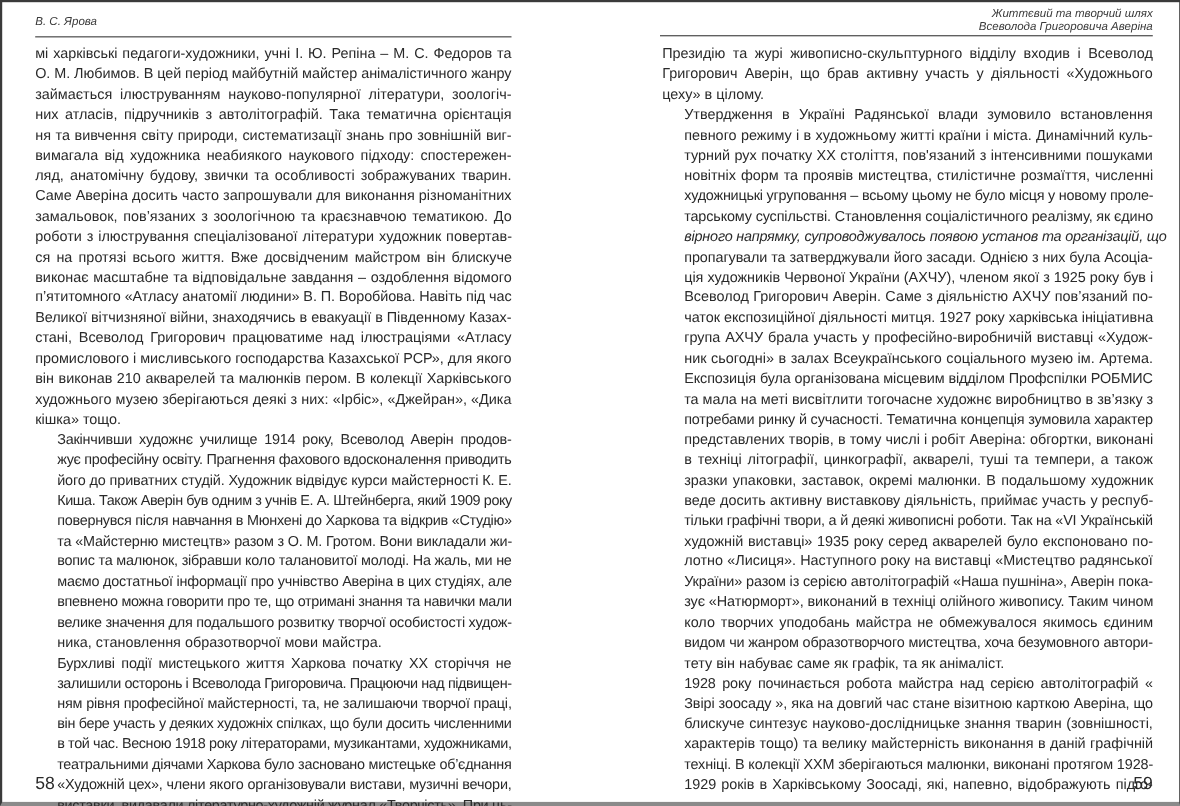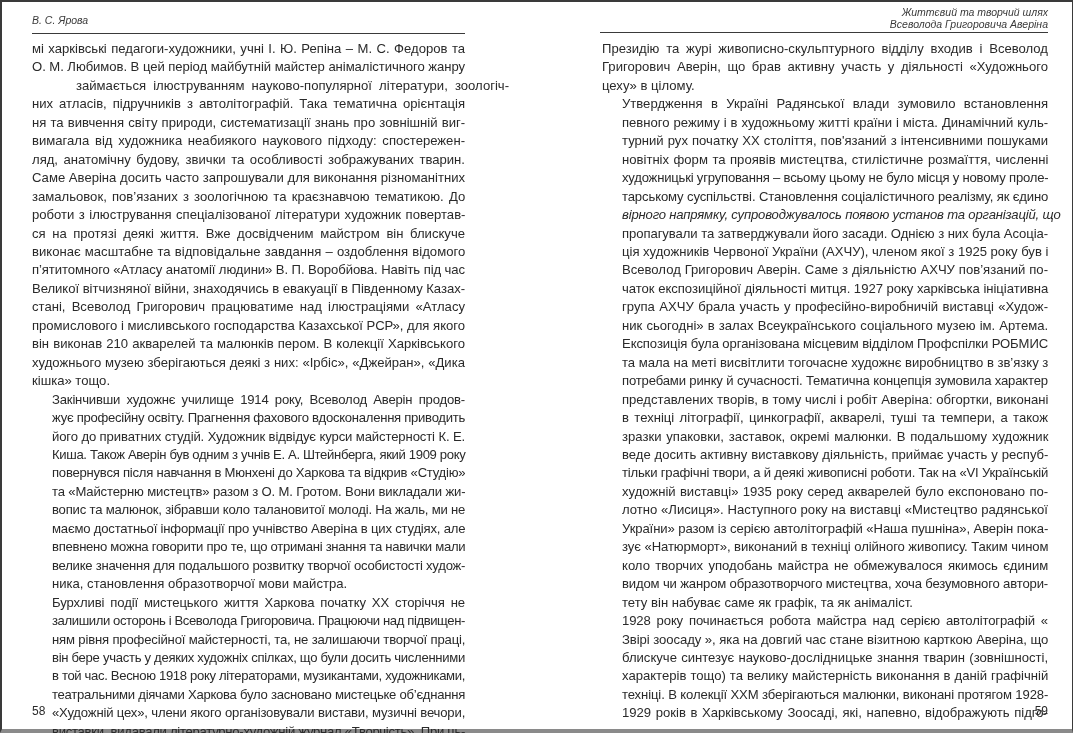--- a/index.html
+++ b/index.html
@@ -43,46 +43,46 @@
     text-align: justify;
     hyphens: none;
   }
   .left .body-text { left: 30px; top: 38px; width: 433px; }
   .right .body-text { left: 64px; top: 38px; width: 446px; }
   .body-text p { margin: 0; }
   .body-text p.indent { text-indent: 20px; }
   .line { display: block; text-align: justify; text-align-last: justify; white-space: nowrap; overflow: visible; }
   .line.last { text-align-last: left; }
   .folio {
-    position: absolute; font-size: 12px; color: #2a2a2a; top: 702px;
+    position: absolute; font-size: 16px; color: #2a2a2a; top: 702px;
   }
   .left .folio { left: 30px; }
   .right .folio { left: 484px; width: 26px; text-align: right; }
 </style>
 </head>
 <body>
 
 <div class="spread">
 
   <div class="page left">
     <div class="running-head">В. С. Ярова</div>
     <div class="head-rule"></div>
     <div class="body-text" id="left-body">
         <p>
           <span class="line" style="display: block; white-space: nowrap; word-spacing: 0.818182px;">мі харківські педагоги-художники, учні І. Ю. Репіна – М. С. Федоров та</span>
           <span class="line" style="display: block; white-space: nowrap; letter-spacing: -0.0597015px;">О. М. Любимов. В цей період майбутній майстер анімалістичного жанру</span>
-          <span class="line" style="display: block; white-space: nowrap; word-spacing: 3.5px; margin-left: 44px;">займається ілюструванням науково-популярної літератури, зоологіч-</span>
+          <span class="line" style="display: block; white-space: nowrap; word-spacing: 3.5px;">займається ілюструванням науково-популярної літератури, зоологіч-</span>
           <span class="line" style="display: block; white-space: nowrap; word-spacing: 0.285714px;">них атласів, підручників з автолітографій. Така тематична орієнтація</span>
           <span class="line" style="display: block; white-space: nowrap; word-spacing: 0.555556px;">ня та вивчення світу природи, систематизації знань про зовнішній виг-</span>
           <span class="line" style="display: block; white-space: nowrap; word-spacing: 2px;">вимагала від художника неабиякого наукового підходу: спостережен-</span>
           <span class="line" style="display: block; white-space: nowrap; word-spacing: 1.85714px;">ляд, анатомічну будову, звички та особливості зображуваних тварин.</span>
           <span class="line" style="display: block; white-space: nowrap; word-spacing: 0px;">Саме Аверіна досить часто запрошували для виконання різноманітних</span>
           <span class="line" style="display: block; white-space: nowrap; word-spacing: 1.57143px;">замальовок, пов’язаних з зоологічною та краєзнавчою тематикою. До</span>
           <span class="line" style="display: block; white-space: nowrap; word-spacing: 0.833333px;">роботи з ілюстрування спеціалізованої літератури художник повертав-</span>
-          <span class="line" style="display: block; white-space: nowrap; word-spacing: 2px;">ся на протязі деякі життя. Вже досвідченим майстром він блискуче</span>
+          <span class="line" style="display: block; white-space: nowrap; word-spacing: 2px;">ся на протязі всього життя. Вже досвідченим майстром він блискуче</span>
           <span class="line" style="display: block; white-space: nowrap; word-spacing: 0.571429px;">виконає масштабне та відповідальне завдання – оздоблення відомого</span>
           <span class="line" style="display: block; white-space: nowrap; letter-spacing: -0.0869565px;">п’ятитомного «Атласу анатомії людини» В. П. Воробйова. Навіть під час</span>
           <span class="line" style="display: block; white-space: nowrap; letter-spacing: -0.0428571px;">Великої вітчизняної війни, знаходячись в евакуації в Південному Казах-</span>
           <span class="line" style="display: block; white-space: nowrap; word-spacing: 2.5px;">стані, Всеволод Григорович працюватиме над ілюстраціями «Атласу</span>
           <span class="line" style="display: block; white-space: nowrap; letter-spacing: -0.0149254px;">промислового і мисливського господарства Казахської РСР», для якого</span>
           <span class="line" style="display: block; white-space: nowrap; word-spacing: 0.444444px;">він виконав 210 акварелей та малюнків пером. В колекції Харківського</span>
           <span class="line" style="display: block; white-space: nowrap; word-spacing: 0.125px;">художнього музею зберігаються деякі з них: «Ірбіс», «Джейран», «Дика</span>
           <span class="line last" style="display: block; white-space: nowrap;">кішка» тощо.</span>
         </p>
         <p class="indent">

